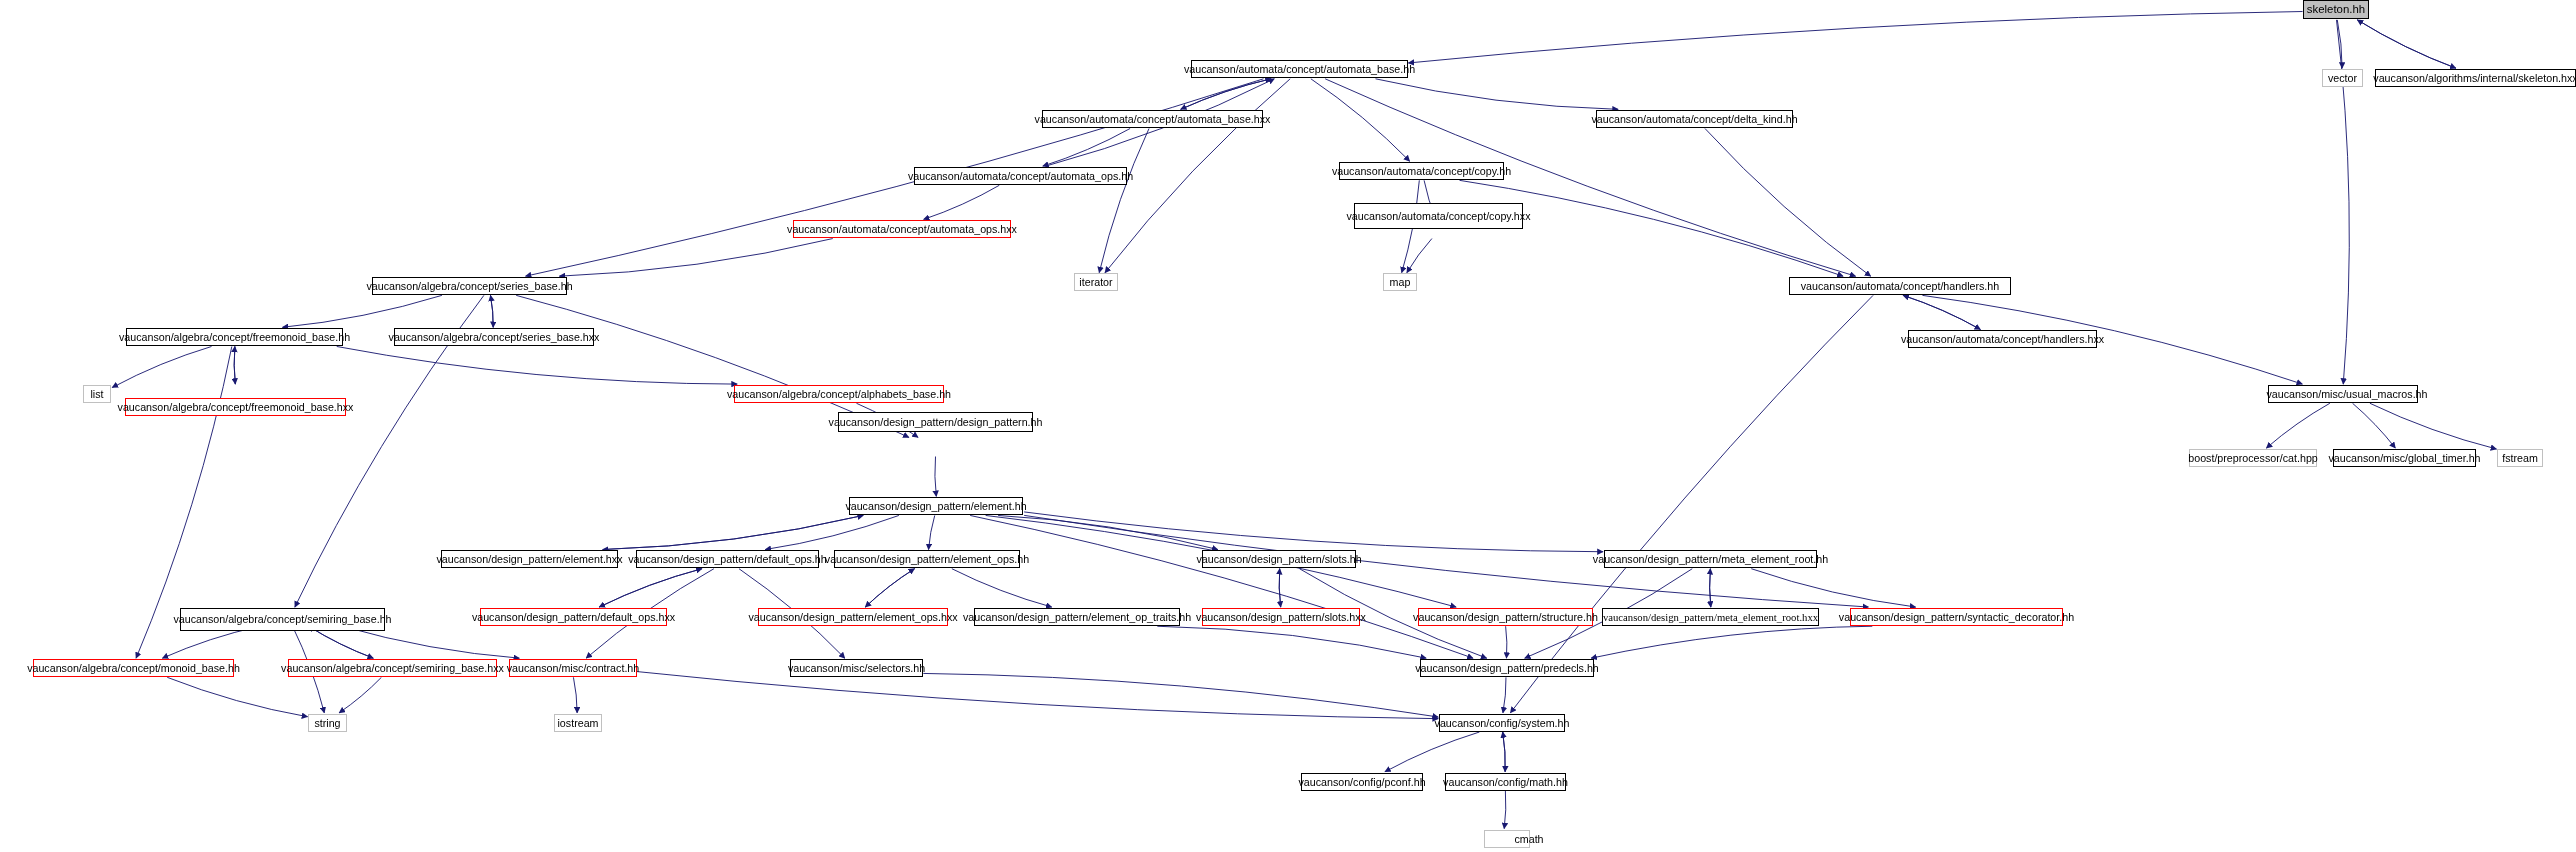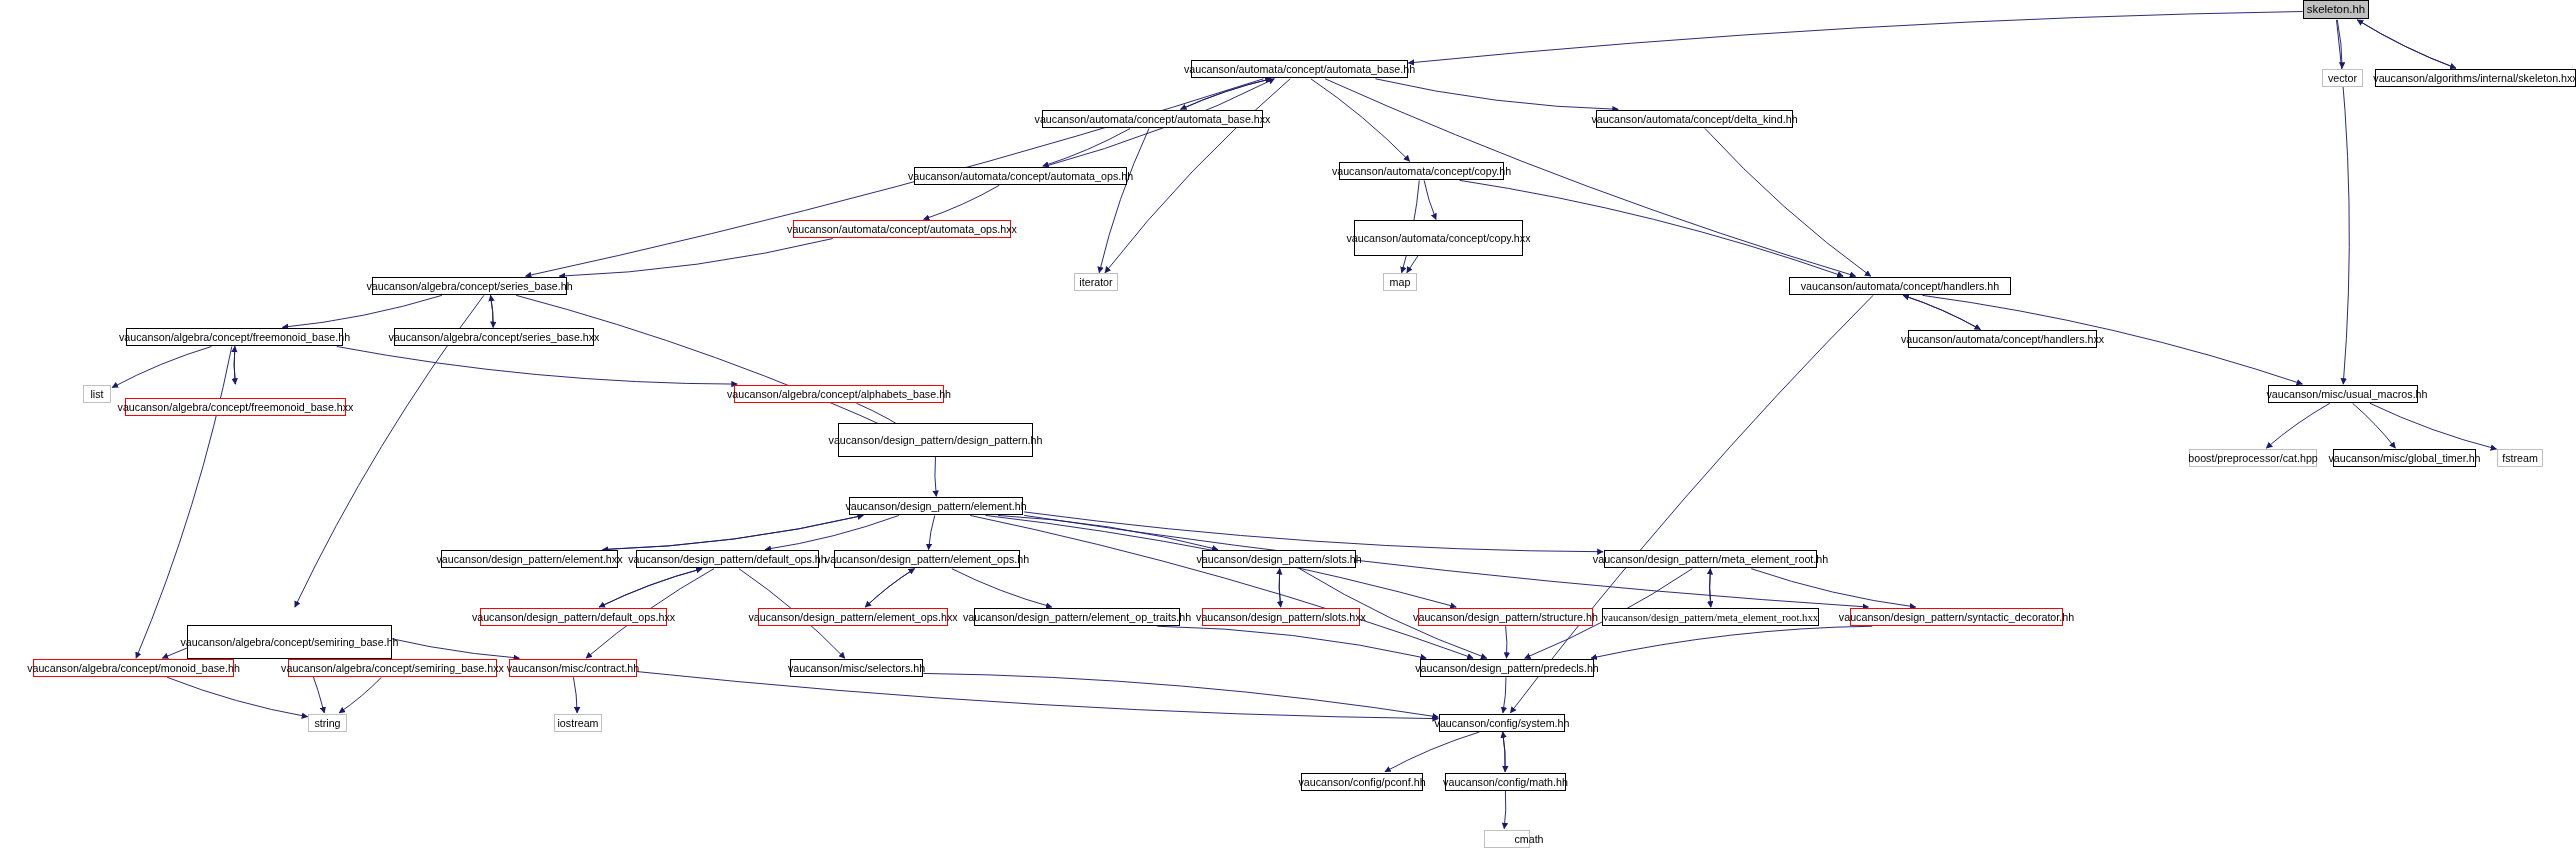--- a/index.html
+++ b/index.html
@@ -142,51 +142,51 @@
   <div id="node-layer">
       <div class="node root" style="left: 2303px; top: 0px; width: 66px; height: 19px;">skeleton.hh</div>
       <div class="node sys" style="left: 2322px; top: 69px; width: 41px; height: 18px;">vector</div>
       <div class="node" style="left: 2375px; top: 69px; width: 201px; height: 18px;">vaucanson/algorithms/internal/skeleton.hxx</div>
       <div class="node" style="left: 1191px; top: 60px; width: 217px; height: 18px;">vaucanson/automata/concept/automata_base.hh</div>
       <div class="node" style="left: 1042px; top: 110px; width: 221px; height: 18px;">vaucanson/automata/concept/automata_base.hxx</div>
       <div class="node" style="left: 914px; top: 167px; width: 213px; height: 18px;">vaucanson/automata/concept/automata_ops.hh</div>
       <div class="node red" style="left: 793px; top: 220px; width: 218px; height: 18px;">vaucanson/automata/concept/automata_ops.hxx</div>
       <div class="node" style="left: 1596px; top: 110px; width: 197px; height: 18px;">vaucanson/automata/concept/delta_kind.hh</div>
       <div class="node" style="left: 1339px; top: 162px; width: 165px; height: 18px;">vaucanson/automata/concept/copy.hh</div>
-      <div class="node" style="left: 1354px; top: 220px; width: 169px; height: 36px;">vaucanson/automata/concept/copy.hxx</div>
+      <div class="node" style="left: 1354px; top: 203px; width: 169px; height: 26px;">vaucanson/automata/concept/copy.hxx</div>
       <div class="node sys" style="left: 1074px; top: 273px; width: 44px; height: 18px;">iterator</div>
       <div class="node sys" style="left: 1383px; top: 273px; width: 34px; height: 18px;">map</div>
       <div class="node" style="left: 1789px; top: 277px; width: 222px; height: 18px;">vaucanson/automata/concept/handlers.hh</div>
       <div class="node" style="left: 1908px; top: 330px; width: 189px; height: 18px;">vaucanson/automata/concept/handlers.hxx</div>
       <div class="node" style="left: 372px; top: 277px; width: 195px; height: 18px;">vaucanson/algebra/concept/series_base.hh</div>
       <div class="node" style="left: 394px; top: 328px; width: 200px; height: 18px;">vaucanson/algebra/concept/series_base.hxx</div>
       <div class="node" style="left: 126px; top: 328px; width: 217px; height: 18px;">vaucanson/algebra/concept/freemonoid_base.hh</div>
       <div class="node red" style="left: 125px; top: 385px; width: 221px; height: 18px; margin-top: 13px;">vaucanson/algebra/concept/freemonoid_base.hxx</div>
       <div class="node sys" style="left: 83px; top: 385px; width: 28px; height: 18px;">list</div>
       <div class="node red" style="left: 734px; top: 385px; width: 210px; height: 18px;">vaucanson/algebra/concept/alphabets_base.hh</div>
       <div class="node" style="left: 2268px; top: 385px; width: 150px; height: 18px; padding-left: 8px;">vaucanson/misc/usual_macros.hh</div>
       <div class="node sys" style="left: 2189px; top: 449px; width: 128px; height: 18px;">boost/preprocessor/cat.hpp</div>
       <div class="node bold" style="left: 2333px; top: 449px; width: 143px; height: 18px;">vaucanson/misc/global_timer.hh</div>
       <div class="node sys" style="left: 2497px; top: 449px; width: 46px; height: 18px;">fstream</div>
-      <div class="node" style="left: 838px; top: 423px; width: 195px; height: 34px;">vaucanson/design_pattern/design_pattern.hh</div>
+      <div class="node" style="left: 838px; top: 412px; width: 195px; height: 20px;">vaucanson/design_pattern/design_pattern.hh</div>
       <div class="node" style="left: 849px; top: 497px; width: 174px; height: 18px;">vaucanson/design_pattern/element.hh</div>
       <div class="node" style="left: 441px; top: 550px; width: 177px; height: 18px;">vaucanson/design_pattern/element.hxx</div>
       <div class="node" style="left: 636px; top: 550px; width: 183px; height: 18px;">vaucanson/design_pattern/default_ops.hh</div>
       <div class="node red" style="left: 480px; top: 608px; width: 187px; height: 18px;">vaucanson/design_pattern/default_ops.hxx</div>
       <div class="node" style="left: 834px; top: 550px; width: 186px; height: 18px;">vaucanson/design_pattern/element_ops.hh</div>
       <div class="node red" style="left: 758px; top: 608px; width: 190px; height: 18px;">vaucanson/design_pattern/element_ops.hxx</div>
       <div class="node" style="left: 974px; top: 608px; width: 206px; height: 18px;">vaucanson/design_pattern/element_op_traits.hh</div>
       <div class="node" style="left: 1202px; top: 550px; width: 154px; height: 18px;">vaucanson/design_pattern/slots.hh</div>
       <div class="node red" style="left: 1202px; top: 608px; width: 158px; height: 18px;">vaucanson/design_pattern/slots.hxx</div>
       <div class="node red" style="left: 1418px; top: 608px; width: 175px; height: 18px;">vaucanson/design_pattern/structure.hh</div>
       <div class="node" style="left: 1604px; top: 550px; width: 213px; height: 18px;">vaucanson/design_pattern/meta_element_root.hh</div>
       <div class="node" style="left: 1602px; top: 608px; width: 217px; height: 18px; font-family: Liberation Serif, serif;">vaucanson/design_pattern/meta_element_root.hxx</div>
       <div class="node red" style="left: 1850px; top: 608px; width: 213px; height: 18px;">vaucanson/design_pattern/syntactic_decorator.hh</div>
       <div class="node" style="left: 1420px; top: 659px; width: 174px; height: 18px;">vaucanson/design_pattern/predecls.hh</div>
-      <div class="node" style="left: 187px; top: 608px; width: 205px; height: 34px; margin-top: 17px;">vaucanson/algebra/concept/semiring_base.hh</div>
+      <div class="node" style="left: 180px; top: 608px; width: 205px; height: 23px;">vaucanson/algebra/concept/semiring_base.hh</div>
       <div class="node red" style="left: 33px; top: 659px; width: 201px; height: 18px;">vaucanson/algebra/concept/monoid_base.hh</div>
       <div class="node red" style="left: 288px; top: 659px; width: 209px; height: 18px;">vaucanson/algebra/concept/semiring_base.hxx</div>
       <div class="node red" style="left: 509px; top: 659px; width: 128px; height: 18px;">vaucanson/misc/contract.hh</div>
       <div class="node" style="left: 790px; top: 659px; width: 133px; height: 18px;">vaucanson/misc/selectors.hh</div>
       <div class="node sys" style="left: 308px; top: 714px; width: 39px; height: 18px;">string</div>
       <div class="node sys" style="left: 554px; top: 714px; width: 48px; height: 18px;">iostream</div>
       <div class="node" style="left: 1439px; top: 714px; width: 126px; height: 18px;">vaucanson/config/system.hh</div>
       <div class="node" style="left: 1301px; top: 773px; width: 122px; height: 18px;">vaucanson/config/pconf.hh</div>
       <div class="node" style="left: 1445px; top: 773px; width: 121px; height: 18px;">vaucanson/config/math.hh</div>
       <div class="node sys" style="left: 1484px; top: 830px; width: 39px; height: 18px; padding-left: 44px;">cmath</div>

